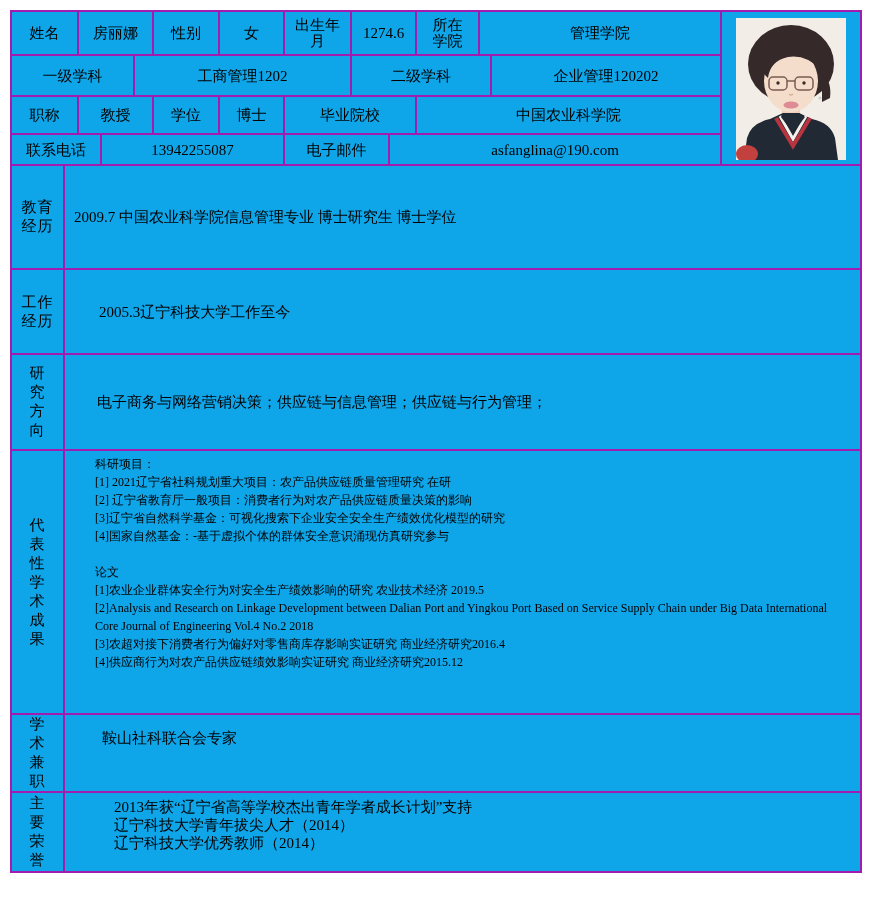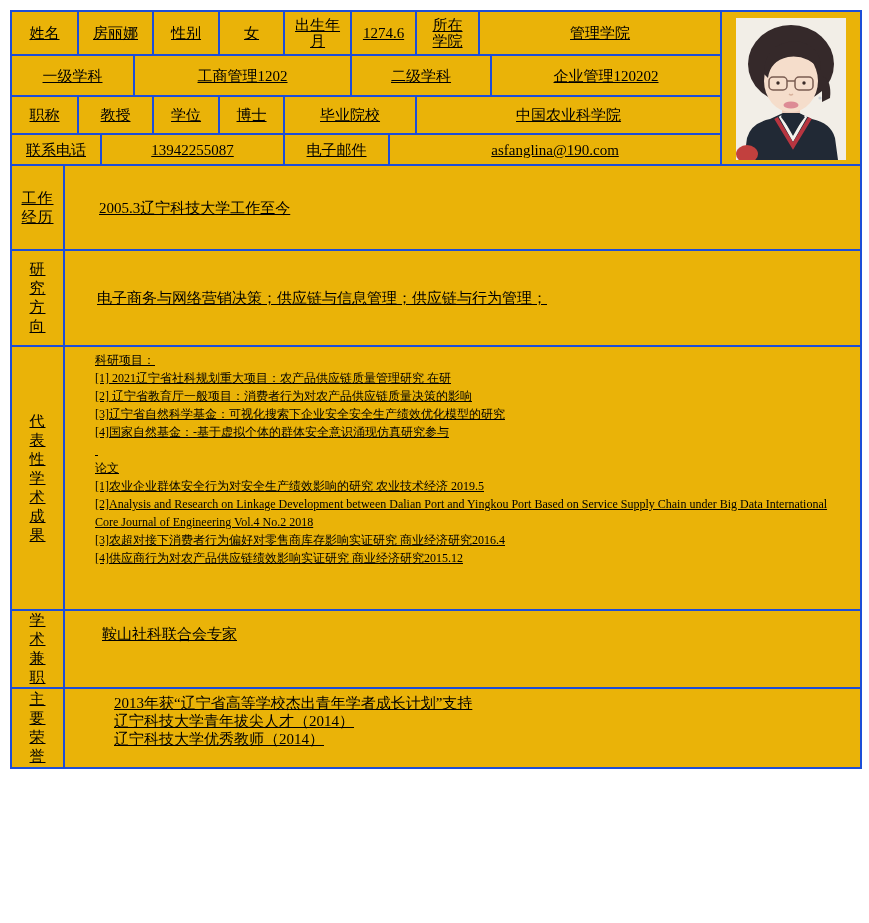--- a/index.html
+++ b/index.html
@@ -7,28 +7,27 @@
   body {
     width: 869px; height: 923px;
     position: relative;
     font-family: "Liberation Serif", "DejaVu Serif", serif;
     color: #000;
     overflow: hidden;
   }
   .sheet { position: absolute; left: 10px; top: 10px; width: 850px; }
   table { border-collapse: collapse; table-layout: fixed; width: 850px; }
   td {
-    border: 2px solid #1d4ed8;
+    border: 2px solid #a21caf;
     text-align: center;
     vertical-align: middle;
     font-size: 15px;
     line-height: 18px;
     overflow: hidden;
-    background: #eab308;
-    text-decoration: underline;
+    background: #0ea5e9;
   }
   .wrap2 { white-space: pre-line; line-height: 16px; }
   .vlabel { white-space: pre-line; line-height: 19px; letter-spacing: 1px; }
   .content {
     text-align: left;
     font-size: 15px;
   }
   .content div { min-height: 18px; }
   .c-edu  { padding-left: 9px;  }
   .c-work { padding-left: 34px; }
@@ -129,20 +128,27 @@
     </tr>
   </tbody>
     </table>
 
   <table class="body-table">
     <colgroup>
       <col style="width:53px">
         <col style="width:797px">
     </colgroup>
     <tbody>
+        <tr style="height:104px">
+      <td class="vlabel">教育
+经历</td>
+      <td class="content c-edu">
+            <div>2009.7 中国农业科学院信息管理专业 博士研究生 博士学位</div>
+          </td>
+    </tr>
     <tr style="height:85px">
       <td class="vlabel">工作
 经历</td>
       <td class="content c-work">
             <div>2005.3辽宁科技大学工作至今</div>
           </td>
     </tr>
     <tr style="height:96px">
       <td class="vlabel">研
 究

